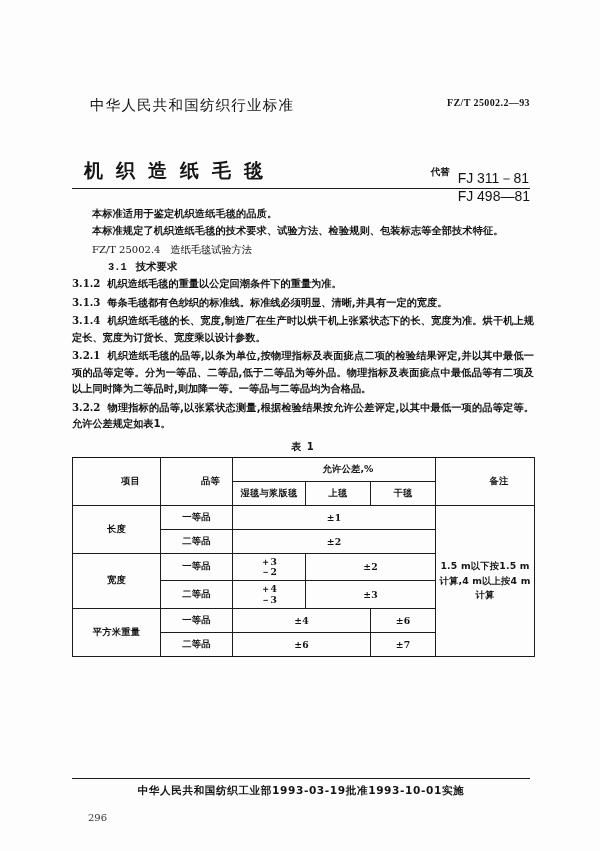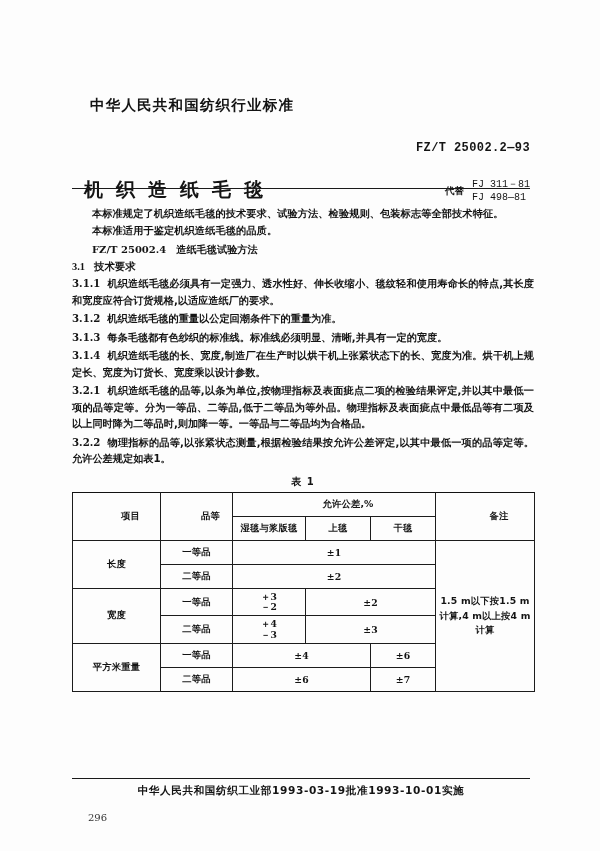--- a/index.html
+++ b/index.html
@@ -30,35 +30,35 @@
     top: 96px;
     width: 458px;
   }
   .hdr-row1 {
     display: flex;
     align-items: flex-start;
     justify-content: space-between;
   }
   .std-org {
     font-size: 14.5px;
-    font-weight: bold;
+    font-weight: normal;
     letter-spacing: 1.2px;
     padding-left: 18px;
   }
   .std-no {
-    font-size: 12px;
-    font-weight: bold;
-    font-family: Liberation Mono, monospace;
+    font-size: 10px;
+    font-weight: bold;
+    font-family: Liberation Serif, serif;
     letter-spacing: 0.4px;
     white-space: nowrap;
     padding-top: 1px;
-    margin-top: 44px;
   }
   .hdr-row2 {
     display: flex;
+    align-items: center;
     justify-content: space-between;
     margin-top: 22px;
   }
   .doc-title {
     font-size: 19px;
     font-weight: bold;
     letter-spacing: 13px;
     padding-left: 12px;
   }
   .replaces {
@@ -66,23 +66,24 @@
     align-items: center;
     white-space: nowrap;
     padding-top: 2px;
   }
   .replaces-label {
     font-size: 9.5px;
     font-weight: bold;
     margin-right: 8px;
   }
   .replaces-list {
-    font-size: 10px;
-    font-family: Liberation Mono, monospace;
+    font-size: 14px;
+    font-family: Liberation Sans, sans-serif;
     line-height: 1.25;
+    margin-top: 31px;
   }
   .rule {
     position: absolute;
     left: 72px;
     top: 188px;
     width: 458px;
     height: 0;
     border-top: 1.6px solid #1a1a1a;
   }
 
@@ -119,26 +120,27 @@
     font-family: "DejaVu Serif", "Liberation Serif", serif;
     margin-right: 7px;
     font-weight: bold;
   }
   .subhead {
     font-size: 10.4px;
     font-weight: bold;
     margin-top: 3px;
   }
   .subhead .cnum {
-    font-family: Liberation Serif, serif;
+    font-family: Liberation Mono, monospace;
     margin-right: 9px;
+    margin-left: 36px;
   }
   .refstd {
     font-size: 10.2px;
-    font-weight: bold;
+    font-weight: normal;
     text-indent: 20px;
     margin: 4px 0 2px 0;
   }
   .refstd .rid {
     font-family: "DejaVu Serif", "Liberation Serif", serif;
     font-size: 10px;
     margin-right: 10px;
   }
 
   
@@ -240,35 +242,32 @@
           <span>FJ 311－81</span><br>
           <span>FJ 498—81</span>
         </span>
       </div>
     </div>
   </div>
   <div class="rule"></div>
 
   <div class="body">
 
+    <div class="para indent">本标准适用于鉴定机织造纸毛毯的品质。</div>
     <div class="para indent">本标准规定了机织造纸毛毯的技术要求、试验方法、检验规则、包装标志等全部技术特征。</div>
-    <div class="para indent">本标准适用于鉴定机织造纸毛毯的品质。</div>
 
     <div class="refstd">
       <span class="rid">FZ/T 25002.4</span><span>造纸毛毯试验方法</span>
     </div>
 
 
     <div class="subhead">
       <span class="cnum">3.1</span><span>技术要求</span>
     </div>
 
-    <div class="clause">
-      <span class="cnum">3.1.1</span><span>机织造纸毛毯必须具有一定强力、透水性好、伸长收缩小、毯纹轻和使用寿命长的特点,其长度和宽度应符合订货规格,以适应造纸厂的要求。</span>
-    </div>
     <div class="clause">
       <span class="cnum">3.1.2</span><span>机织造纸毛毯的重量以公定回潮条件下的重量为准。</span>
     </div>
     <div class="clause">
       <span class="cnum">3.1.3</span><span>每条毛毯都有色纱织的标准线。标准线必须明显、清晰,并具有一定的宽度。</span>
     </div>
     <div class="clause">
       <span class="cnum">3.1.4</span><span>机织造纸毛毯的长、宽度,制造厂在生产时以烘干机上张紧状态下的长、宽度为准。烘干机上规定长、宽度为订货长、宽度乘以设计参数。</span>
     </div>
 

